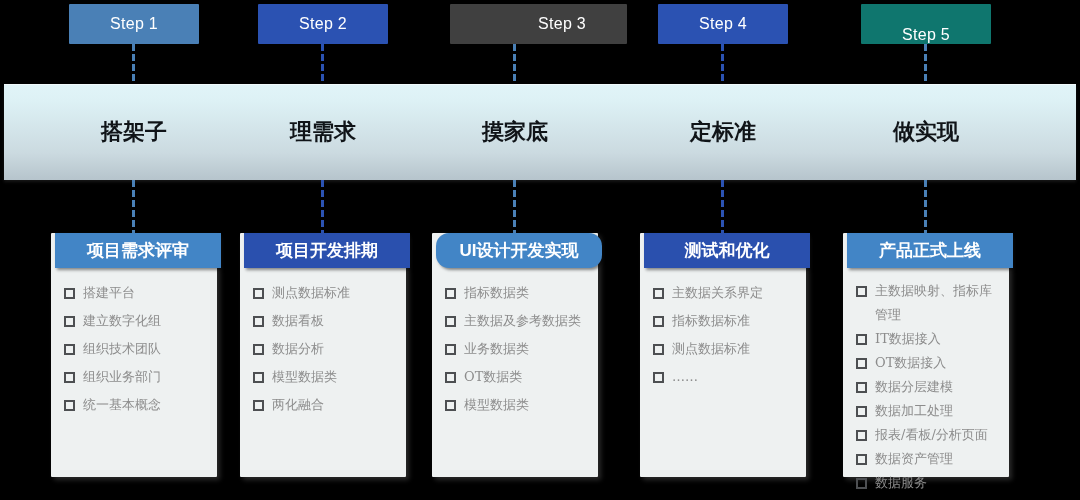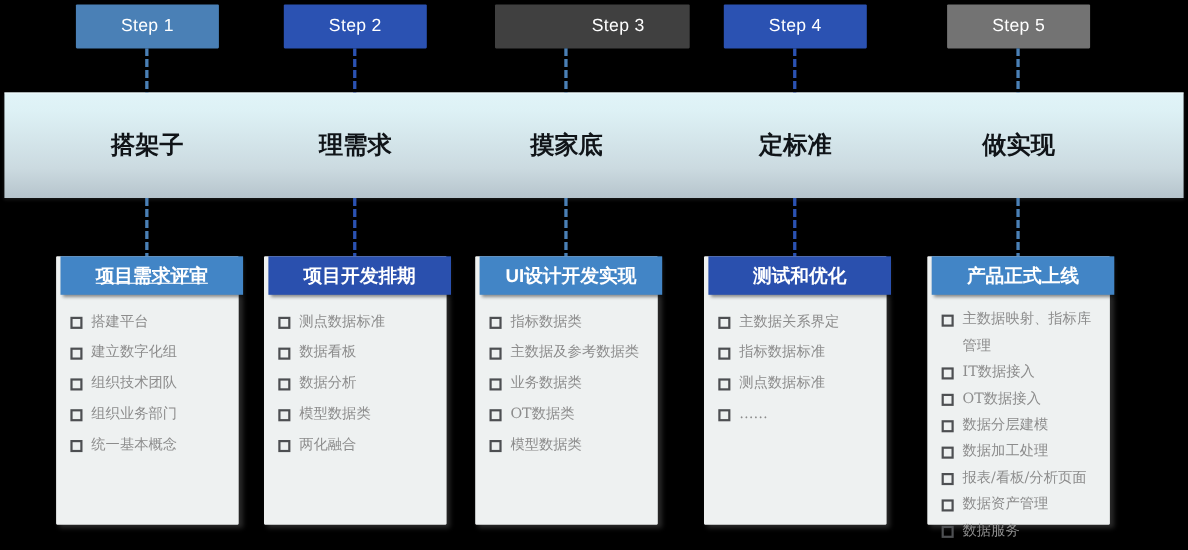--- a/index.html
+++ b/index.html
@@ -65,21 +65,21 @@
   <div class="band"></div>
   <div id="columns-layer">
       <div class="column" style="left: 36px;">
     <div class="step-box" style="background: rgb(74, 128, 182);">
       <span>Step 1</span>
     </div>
     <div class="conn conn-1" style="background: repeating-linear-gradient(rgb(74, 128, 182) 0px, rgb(74, 128, 182) 7px, transparent 7px, transparent 10px);"></div>
     <div class="band-label">搭架子</div>
     <div class="conn conn-2" style="background: repeating-linear-gradient(rgb(74, 128, 182) 0px, rgb(74, 128, 182) 7px, transparent 7px, transparent 10px);"></div>
     <div class="card">
-      <div class="card-header" style="background: rgb(66, 133, 198); text-decoration: underline;">
+      <div class="card-header" style="background: rgb(66, 133, 198);">
         <span>项目需求评审</span>
       </div>
       <ul class="card-items">
             <li class="card-item">
               <span class="bullet"></span>
               <span class="item-text">搭建平台</span>
             </li>
             <li class="card-item">
               <span class="bullet"></span>
               <span class="item-text">建立数字化组</span>
@@ -135,21 +135,21 @@
     </div>
   </div>
       <div class="column" style="left: 417px;">
     <div class="step-box" style="background: #404040; padding-left: 47px;">
       <span>Step 3</span>
     </div>
     <div class="conn conn-1" style="background: repeating-linear-gradient(rgb(74, 128, 182) 0px, rgb(74, 128, 182) 7px, transparent 7px, transparent 10px);"></div>
     <div class="band-label">摸家底</div>
     <div class="conn conn-2" style="background: repeating-linear-gradient(rgb(74, 128, 182) 0px, rgb(74, 128, 182) 7px, transparent 7px, transparent 10px);"></div>
     <div class="card">
-      <div class="card-header" style="background: rgb(66, 133, 198);">
+      <div class="card-header" style="background: rgb(66, 133, 198); border-radius: 13px;">
         <span>UI设计开发实现</span>
       </div>
       <ul class="card-items">
             <li class="card-item">
               <span class="bullet"></span>
               <span class="item-text">指标数据类</span>
             </li>
             <li class="card-item">
               <span class="bullet"></span>
               <span class="item-text">主数据及参考数据类</span>
@@ -194,21 +194,21 @@
               <span class="item-text">测点数据标准</span>
             </li>
             <li class="card-item">
               <span class="bullet"></span>
               <span class="item-text">……</span>
             </li>
           </ul>
     </div>
   </div>
       <div class="column" style="left: 828px;">
-    <div class="step-box" style="background: #737373;">
+    <div class="step-box" style="background: #0f766e; align-items: flex-end;">
       <span>Step 5</span>
     </div>
     <div class="conn conn-1" style="background: repeating-linear-gradient(rgb(74, 128, 182) 0px, rgb(74, 128, 182) 7px, transparent 7px, transparent 10px);"></div>
     <div class="band-label">做实现</div>
     <div class="conn conn-2" style="background: repeating-linear-gradient(rgb(74, 128, 182) 0px, rgb(74, 128, 182) 7px, transparent 7px, transparent 10px);"></div>
     <div class="card dense">
       <div class="card-header" style="background: rgb(66, 133, 198);">
         <span>产品正式上线</span>
       </div>
       <ul class="card-items">

